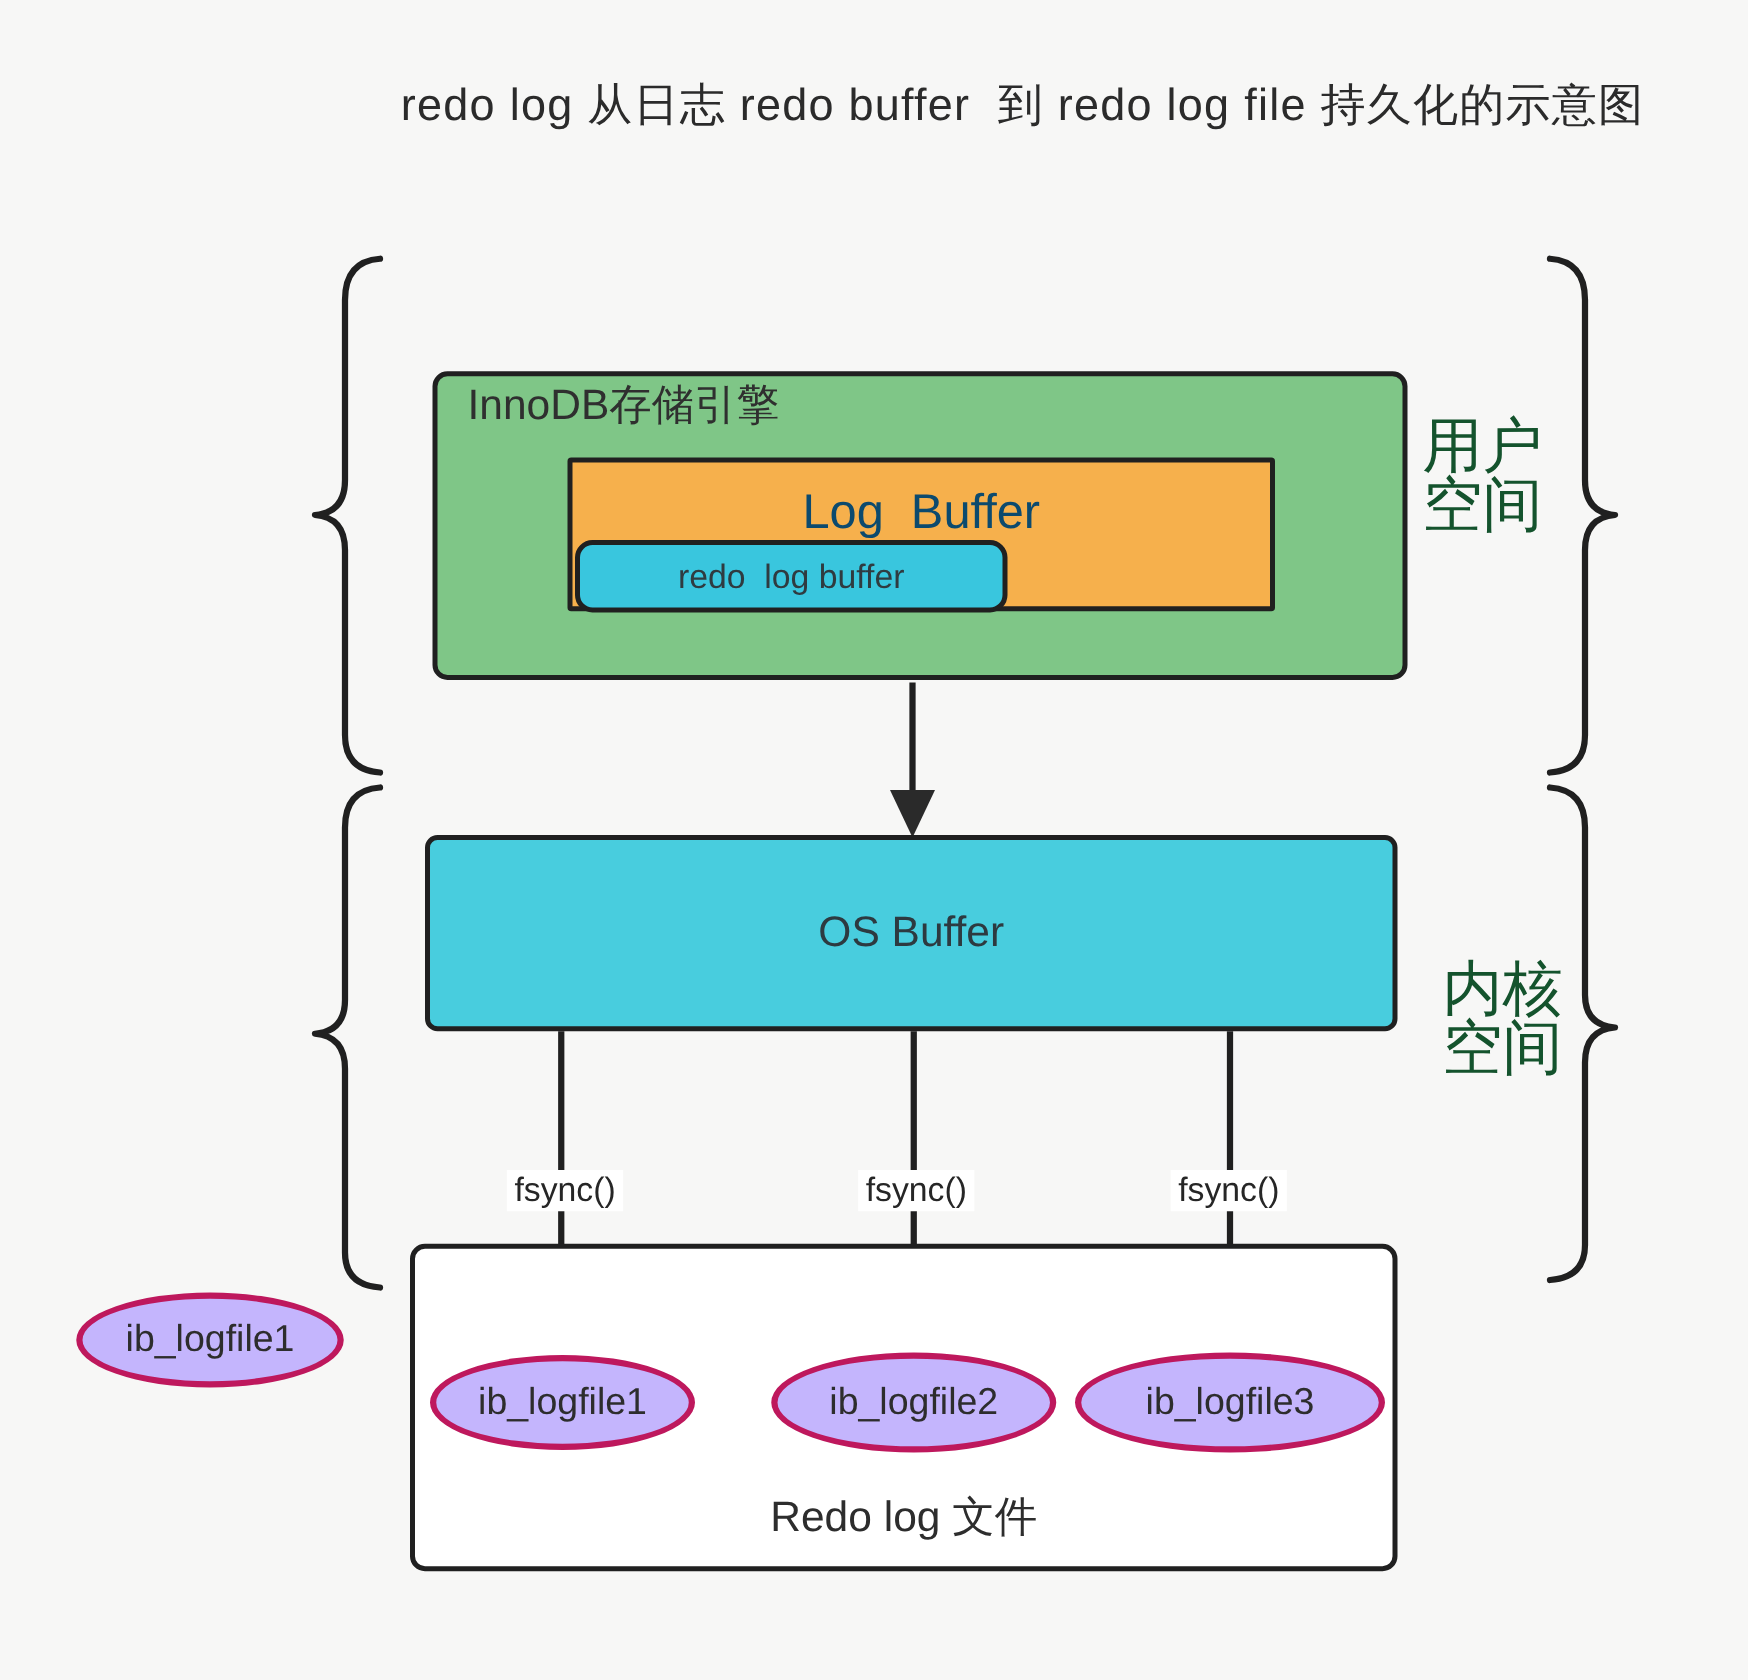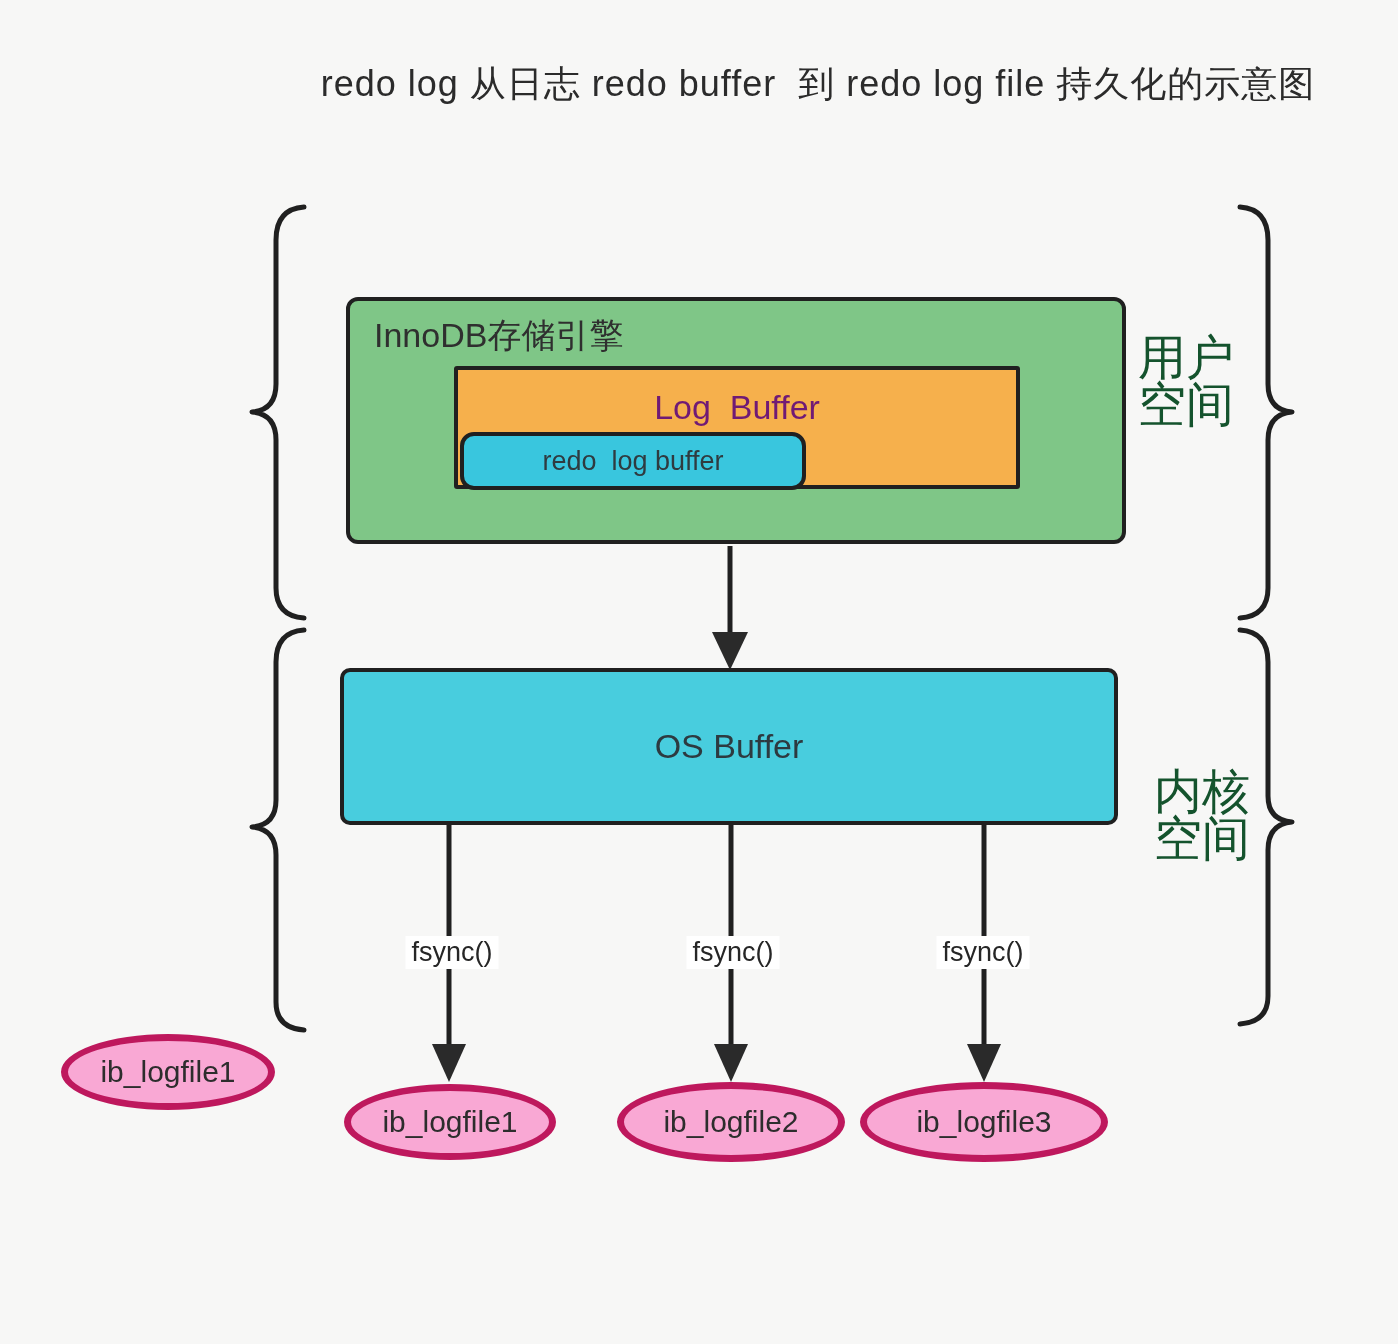--- a/index.html
+++ b/index.html
@@ -30,32 +30,32 @@
     position:absolute;
     box-sizing:border-box;
     border:4px solid #202020;
   }
   .innodb-box{
     left:328px; top:297px; width:780px; height:247px;
     background:var(--innodb_green,#7fc687);
     border-radius:12px;
   }
   .innodb-label{
-    position:absolute; left:24px; top:12px;
+    position:absolute; left:24px; top:0;
     font-size:34px; color:#2f2f2f;
   }
   .logbuffer-box{
     left:436px; top:366px; width:566px; height:123px;
     background:var(--log_buffer_orange,#f6b04c);
     border-radius:3px;
   }
   .logbuffer-label{
     position:absolute; left:0; right:0; top:18px;
     text-align:center;
-    font-size:34px; color:#701a75;
+    font-size:39px; color:#0c4a6e;
     white-space:pre;
   }
   .redobuffer-box{
     left:442px; top:432px; width:346px; height:58px;
     background:var(--redo_buffer_cyan,#39c6de);
     border-radius:14px;
     display:flex; align-items:center; justify-content:center;
     font-size:27px; color:#2f3b40;
     white-space:pre;
   }
@@ -72,23 +72,23 @@
     border-radius:12px;
   }
   .files-caption{
     position:absolute; left:0; right:0; bottom:16px;
     text-align:center;
     font-size:34px; color:#2d2d2d;
   }
   .ellipse{
     position:absolute;
     box-sizing:border-box;
-    border:7px solid #be185d;
+    border:5px solid #be185d;
     border-radius:50%;
-    background:#f9a8d4;
+    background:#c4b5fd;
     display:flex; align-items:center; justify-content:center;
     font-size:30px; color:#2d2d2d;
   }
   .ellipse-1{left:326px; top:1084px; width:212px; height:76px;}
   .ellipse-2{left:599px; top:1082px; width:228px; height:80px;}
   .ellipse-3{left:842px; top:1082px; width:248px; height:80px;}
   .ellipse-ext{left:43px; top:1034px; width:214px; height:76px;}
   .side-label{
     position:absolute;
     font-size:48px;
@@ -169,20 +169,23 @@
   </div>
 
   <div class="box osbuffer-box">
     <span>OS Buffer</span>
   </div>
 
   <div class="fsync-label" style="left:434px; top:936px;">fsync()</div>
   <div class="fsync-label" style="left:715px; top:936px;">fsync()</div>
   <div class="fsync-label" style="left:965px; top:936px;">fsync()</div>
 
+  <div class="box files-box">
+    <div class="files-caption">Redo log 文件</div>
+  </div>
 
   <div class="ellipse ellipse-1">
     <span>ib_logfile1</span>
   </div>
   <div class="ellipse ellipse-2">
     <span>ib_logfile2</span>
   </div>
   <div class="ellipse ellipse-3">
     <span>ib_logfile3</span>
   </div>

